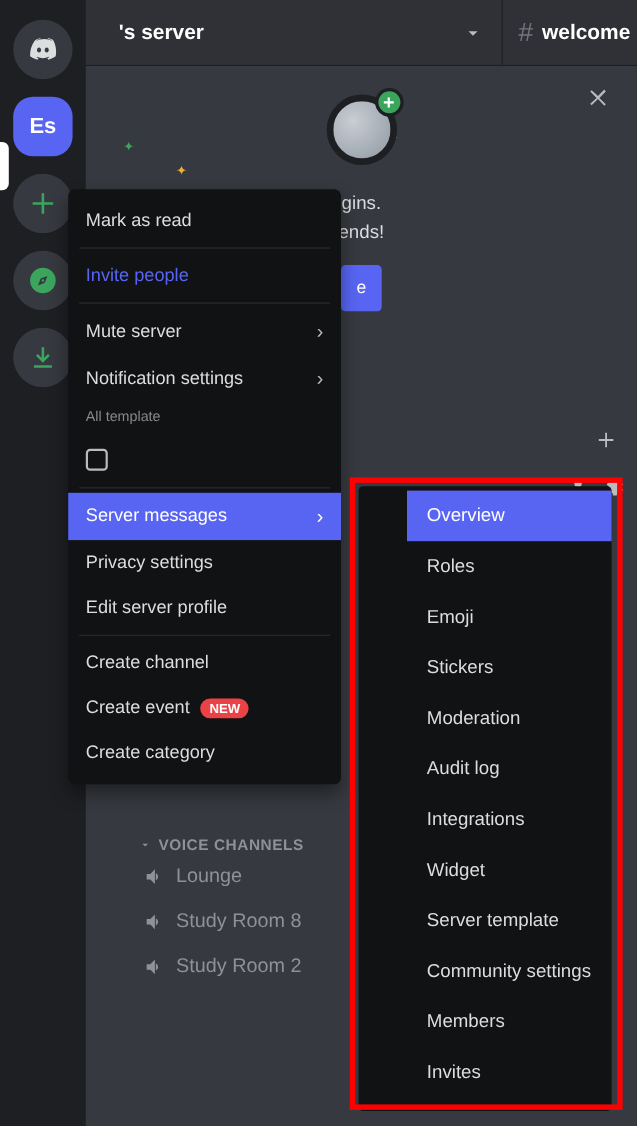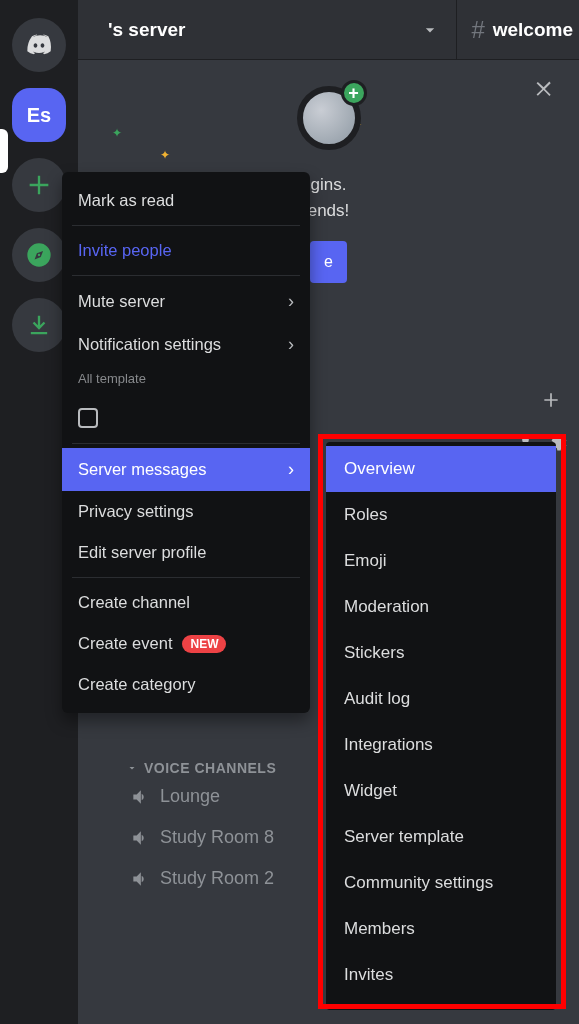--- a/index.html
+++ b/index.html
@@ -268,20 +268,21 @@
     background: #111214;
     border-radius: 4px;
     padding: 4px 0 12px;
     z-index: 21;
   }
   .submenu .sm-item {
     padding: 13px 18px;
     font-size: 17px;
     color: #dcddde;
     cursor: pointer;
+    margin-left: 44px;
   }
   .submenu .sm-item.active { background: #5865f2; color: #fff; }
   .submenu-outline {
     position: absolute;
     left: 318px;
     top: 434px;
     width: 248px;
     height: 575px;
     border: 5px solid #ff0000;
     z-index: 22;
@@ -468,22 +469,22 @@
   </div>
   <div class="ctx-item">
     <span>Create category</span>
   </div>
 </div>
 
 <div class="submenu" id="submenu">
     <div class="sm-item active">Overview</div>
     <div class="sm-item">Roles</div>
     <div class="sm-item">Emoji</div>
+    <div class="sm-item">Stickers</div>
     <div class="sm-item">Moderation</div>
-    <div class="sm-item">Stickers</div>
     <div class="sm-item">Audit log</div>
     <div class="sm-item">Integrations</div>
     <div class="sm-item">Widget</div>
     <div class="sm-item">Server template</div>
     <div class="sm-item">Community settings</div>
     <div class="sm-item">Members</div>
     <div class="sm-item">Invites</div>
   </div>
 <div class="submenu-outline"></div>
 

